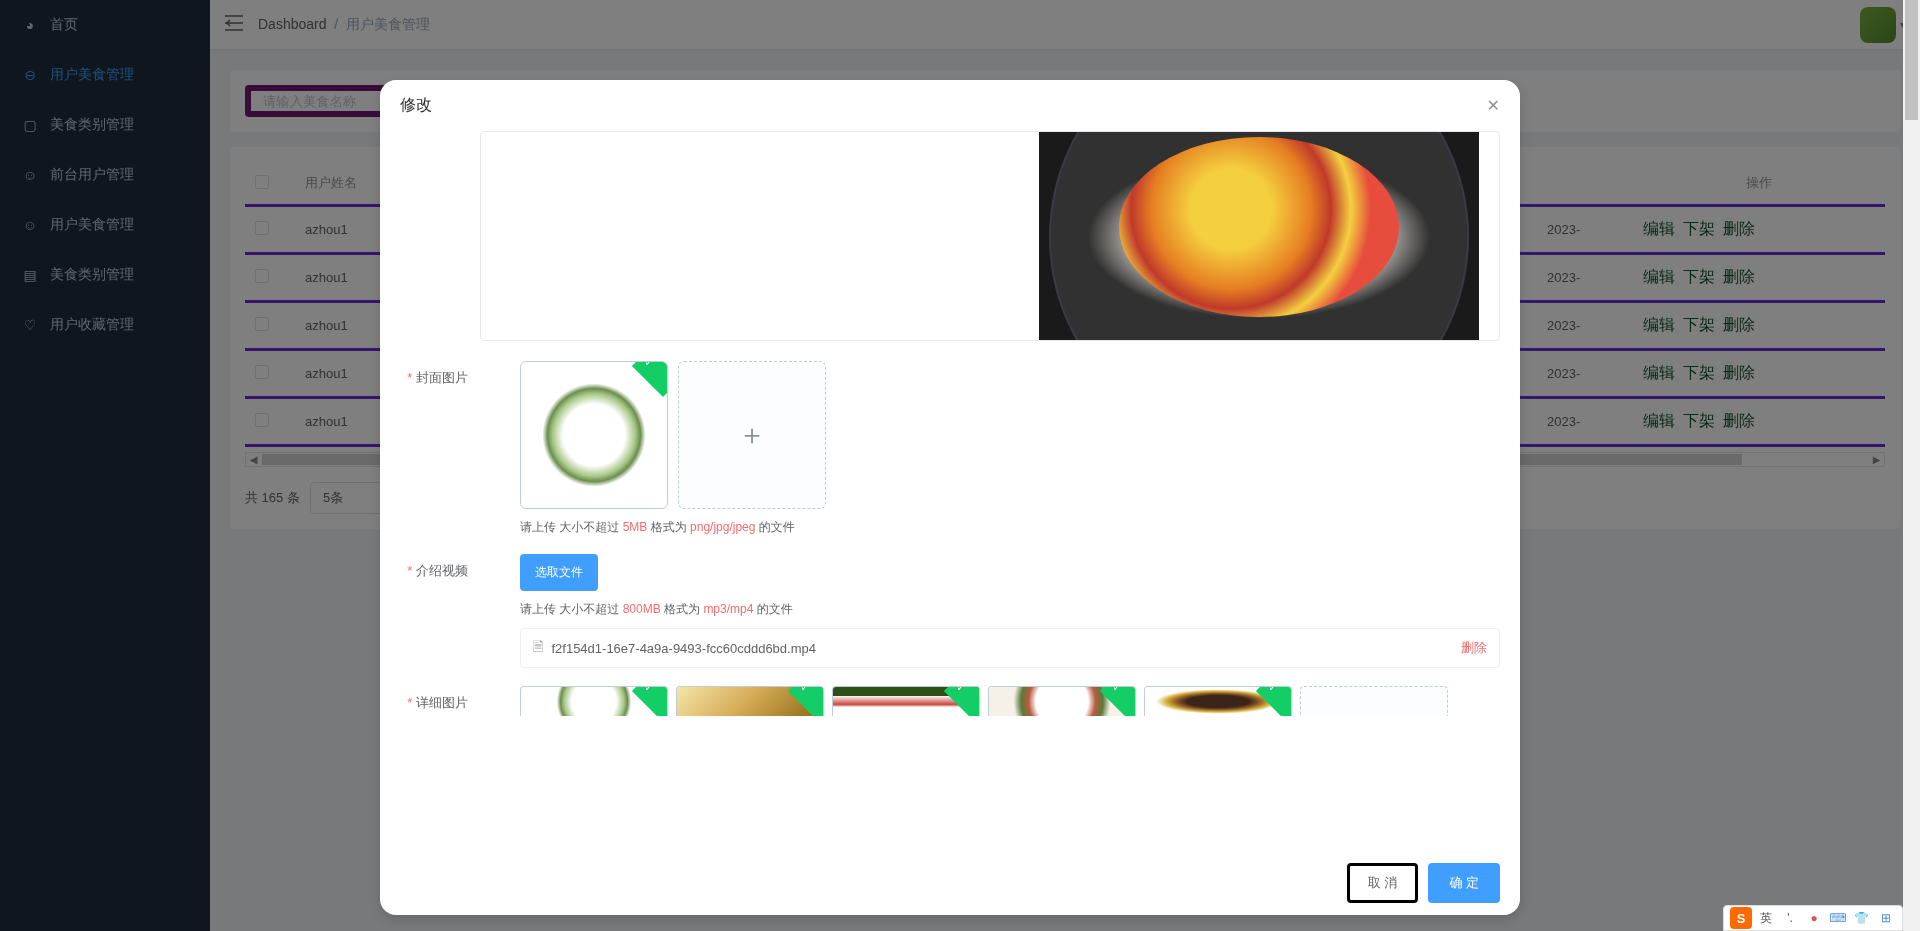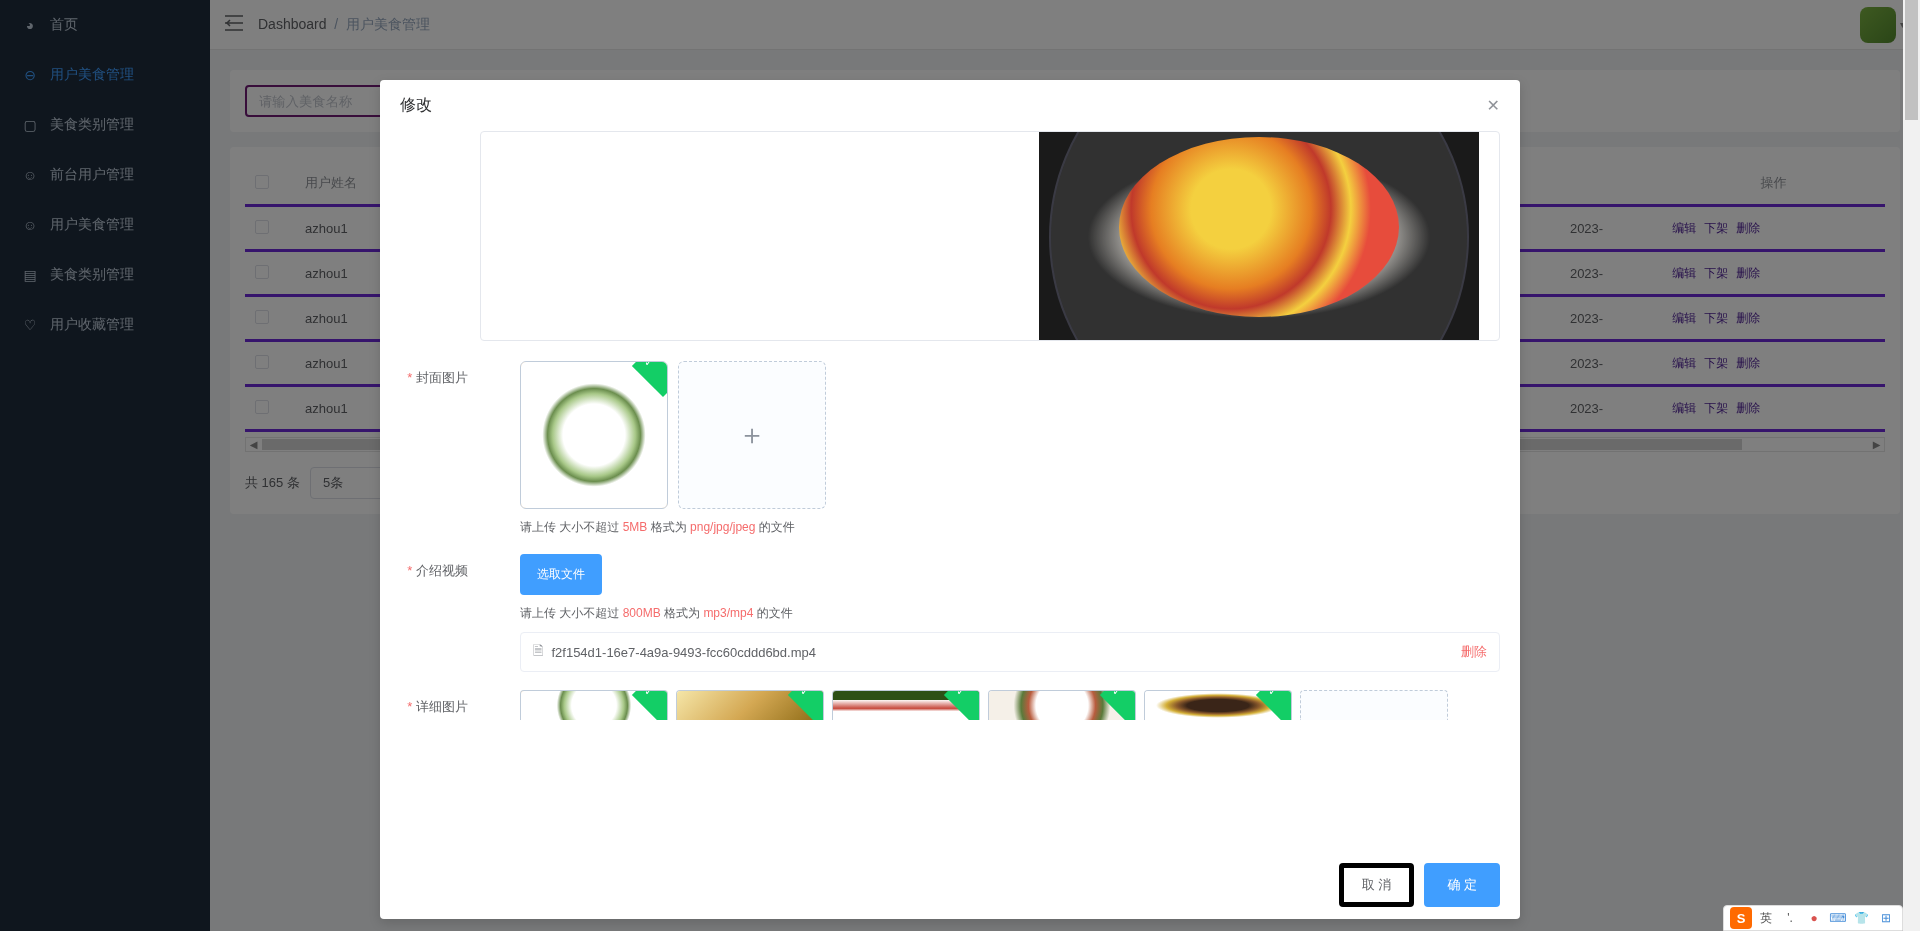--- a/index.html
+++ b/index.html
@@ -16,47 +16,47 @@
     .main { flex: 1; display: flex; flex-direction: column; height: 100%; }
     .header { height: 50px; background: #fff; display: flex; align-items: center; padding: 0 15px; border-bottom: 1px solid #e6e6e6; }
     .hamburger { cursor: pointer; margin-right: 15px; }
     .breadcrumb { color: #97a8be; font-size: 14px; }
     .breadcrumb a { color: #606266; text-decoration: none; }
     .avatar { margin-left: auto; width: 36px; height: 36px; border-radius: 8px; background: linear-gradient(135deg, #7cb342, #558b2f); }
     .avatar-wrap { margin-left: auto; display:flex; align-items:center; gap:4px;}
     
     .content { padding: 20px; flex: 1; overflow: auto; }
     .search-bar { background: #fff; padding: 15px; border-radius: 4px; margin-bottom: 15px; }
-    .input { height: 32px; border: 2px solid #701a75; border-radius: 4px; padding: 0 12px; width: 180px; color: #606266; }
+    .input { height: 32px; border: 6px solid #701a75; border-radius: 4px; padding: 0 12px; width: 180px; color: #606266; }
     .input::placeholder { color: #c0c4cc; }
     
     .table-card { background: #fff; border-radius: 4px; padding: 15px; }
     table { width: 100%; border-collapse: collapse; }
     th, td { padding: 12px 10px; text-align: left; border-bottom: 3px solid #6d28d9; color: #606266; font-weight: normal; font-size: 13px;}
     th { color: #909399; }
     .checkbox-cell { width: 50px; }
     .checkbox { width: 14px; height: 14px; border: 1px solid #dcdfe6; border-radius: 2px; display: inline-block; }
-    .action-link { color: #4c1d95; margin-right: 8px; cursor: pointer; font-size: 12px;}
+    .action-link { color: #14532d; margin-right: 8px; cursor: pointer; font-size: 16px;}
     .scroll-h { height:15px; background:#fff; border:1px solid #e4e4e4; position:relative; margin-top:5px;}
     .scroll-h-arrow { width:15px; height:13px; display:inline-flex; align-items:center; justify-content:center; position:absolute; top:0; font-size:10px; color:#888;}
     .scroll-h-thumb { position:absolute; left:16px; top:1px; height:11px; width:1480px; background:#d4d4d4;}
     
     .pagination { display: flex; align-items: center; padding: 15px 0 0; gap: 10px; color: #606266; font-size:13px;}
     
     
     .overlay { position: absolute; inset: 0; background: rgba(0,0,0,0.5); z-index: 10; }
     
     
-    .modal { position: absolute; left: 380px; top: 80px; width: 1140px; background: #fff; border-radius: 4px; z-index: 20; display: flex; flex-direction: column; box-shadow: 0 4px 12px rgba(0,0,0,0.15);}
+    .modal { position: absolute; left: 380px; top: 80px; width: 1140px; background: #fff; border-radius: 16px; z-index: 20; display: flex; flex-direction: column; box-shadow: 0 4px 12px rgba(0,0,0,0.15);}
     .modal-header { padding: 15px 20px; display: flex; align-items: center; border-bottom: none; }
     .modal-title { font-size: 16px; color: #303133; }
     .modal-close { margin-left: auto; color: #909399; cursor: pointer; font-size: 16px; }
     .modal-body { padding: 0 20px 10px; height: 720px; overflow-y: scroll; position:relative;}
     .modal-footer { padding: 12px 20px; text-align: right; display:flex; gap:10px; justify-content:flex-end;}
-    .btn { padding: 8px 18px; border-radius: 4px; cursor: pointer; font-size: 13px; border: 5px solid #000000; background: #fff; color: #606266; }
+    .btn { padding: 8px 18px; border-radius: 4px; cursor: pointer; font-size: 13px; border: 3px solid #000000; background: #fff; color: #606266; }
     .btn-primary { background: #409eff; border-color: #409eff; color: #fff; }
     .btn-sm { padding: 7px 12px; font-size:12px;}
     
     .form-row { display: flex; margin-bottom: 18px; align-items: flex-start; gap: 40px; }
     .form-label { width: 80px; text-align: right; padding-right: 12px; color: #606266; font-size: 13px; padding-top: 8px; flex-shrink: 0; }
     .required::before { content: "* "; color: #f56c6c; }
     .form-content { flex: 1; }
     
     .rich-preview { border: 1px solid #e4e7ed; border-radius: 4px; height: 210px; overflow: hidden; position: relative; background:#fff; margin-left:80px; margin-bottom:20px;}
     .rich-preview-inner { padding:0 20px; display:flex; justify-content:flex-end; height:100%; position:relative;}

